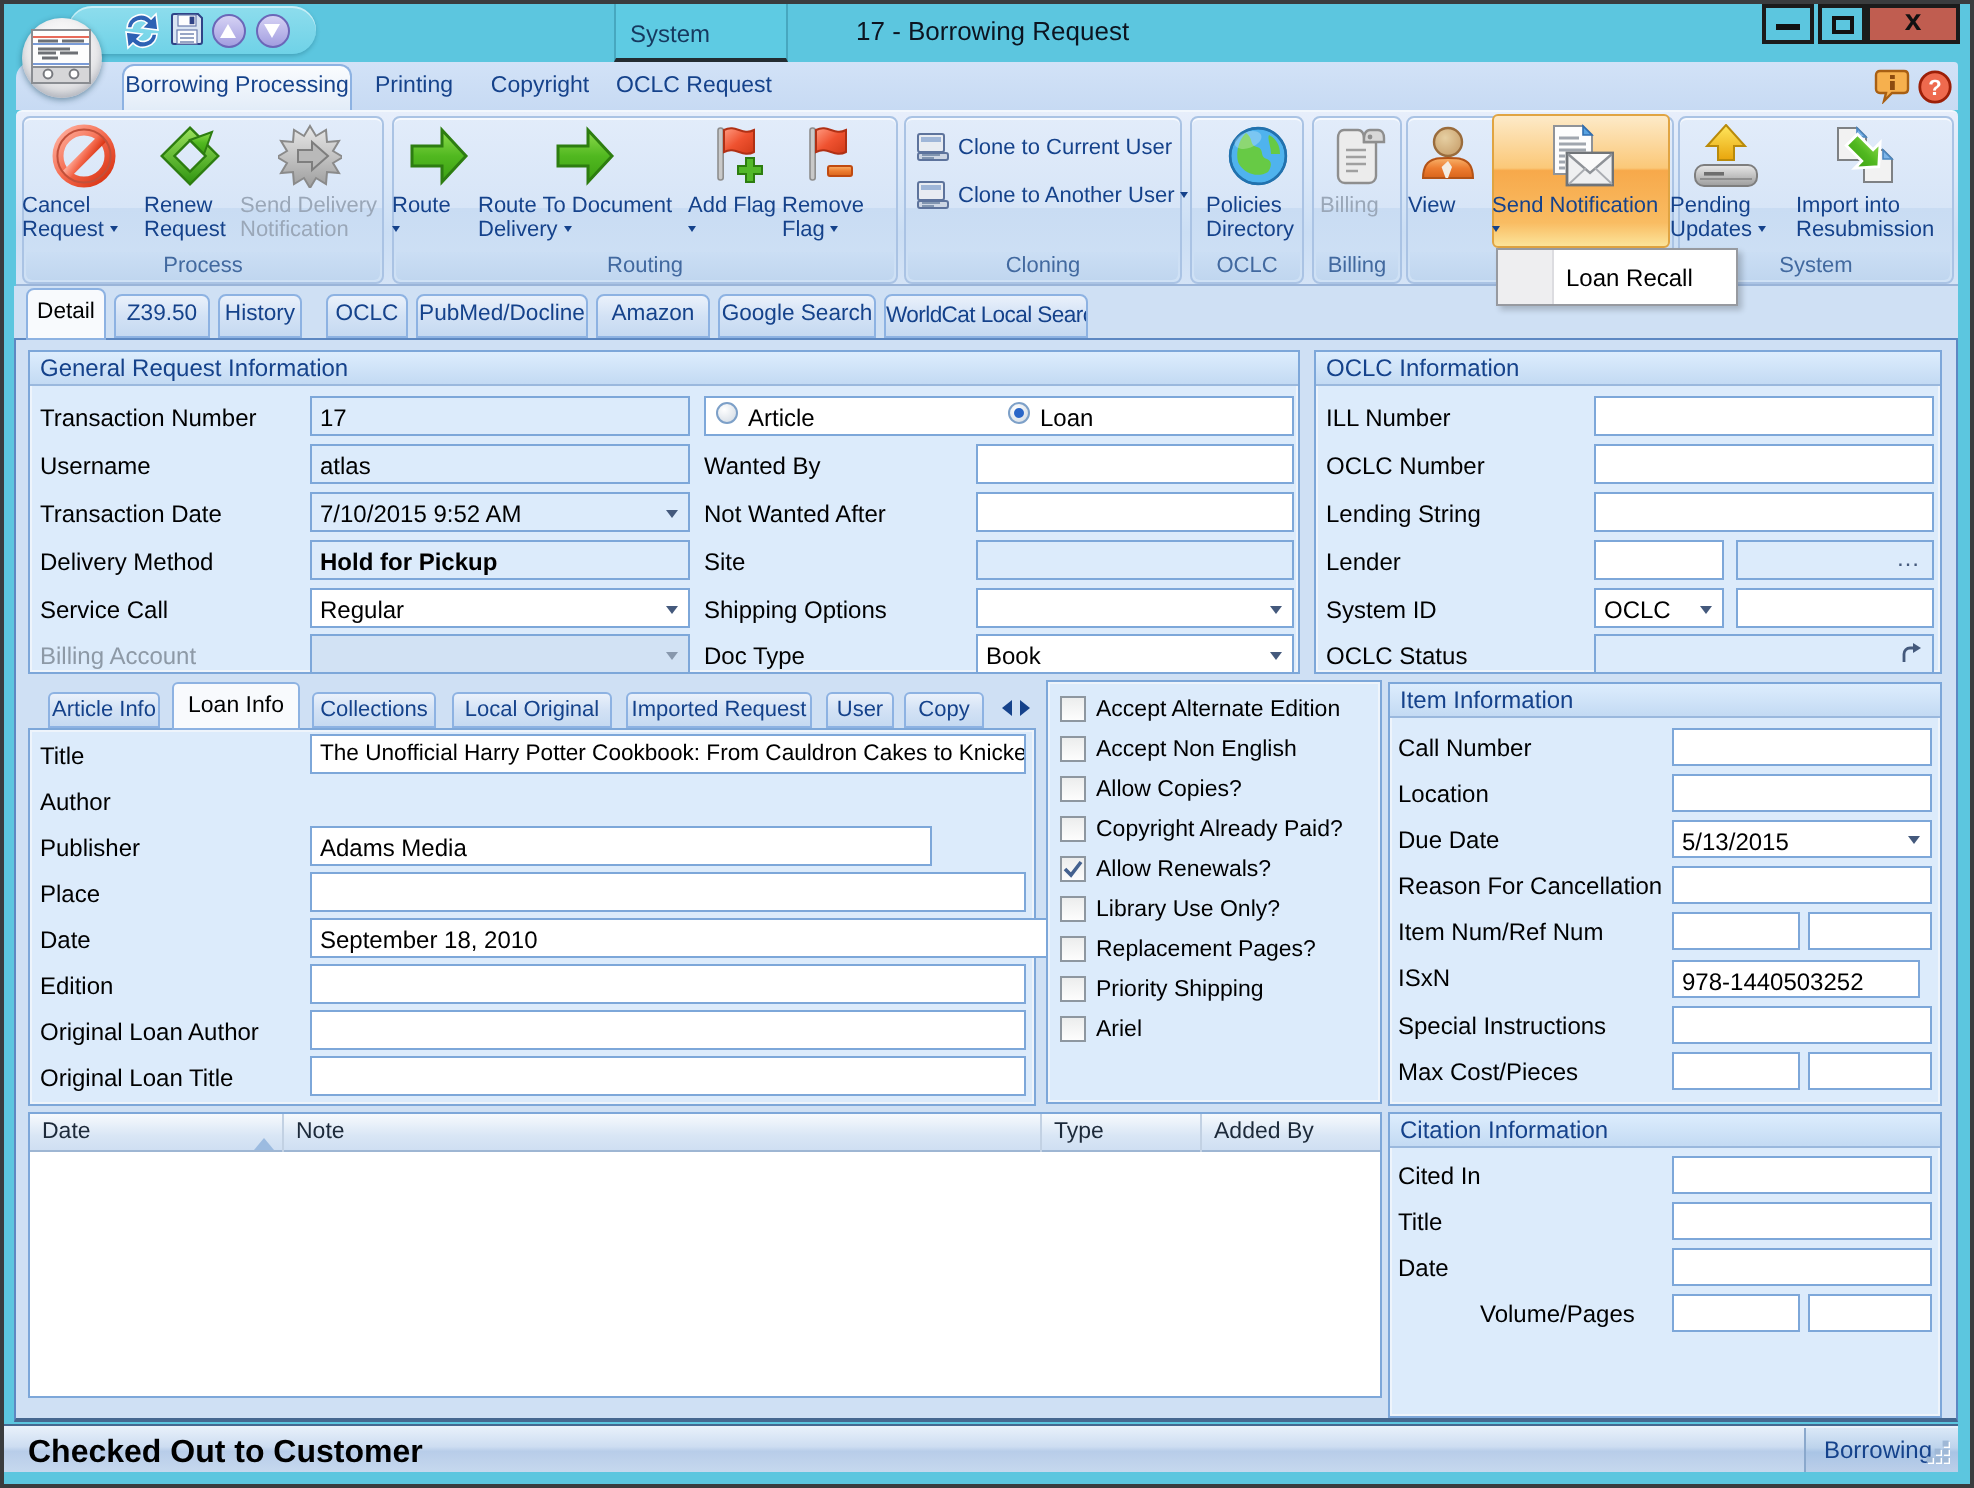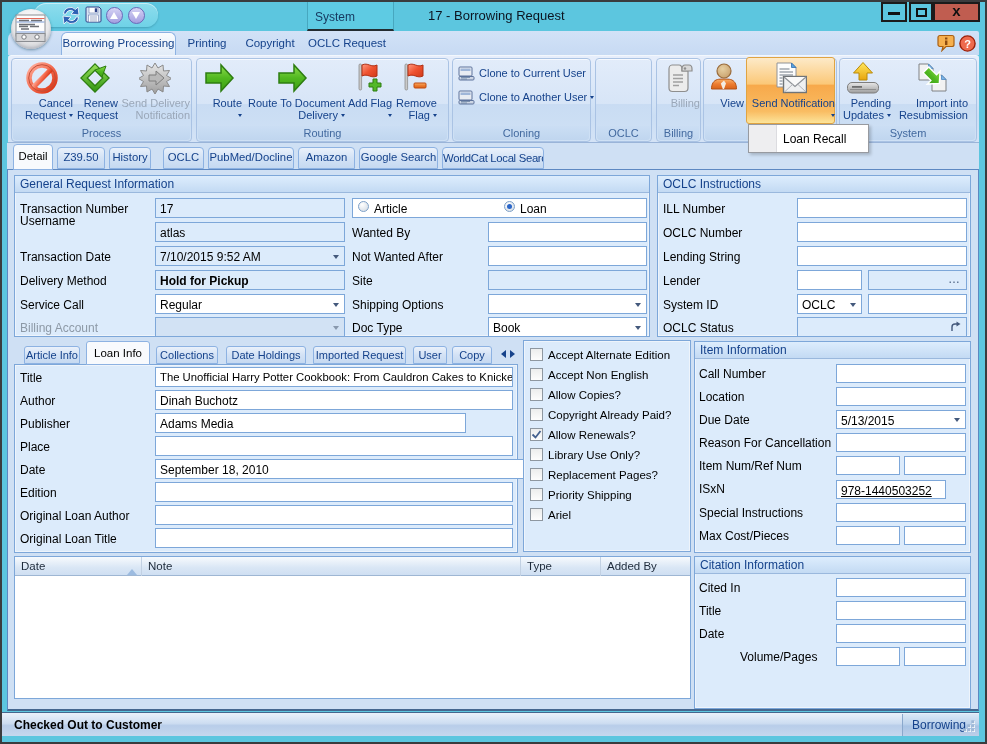--- a/index.html
+++ b/index.html
@@ -34,21 +34,21 @@
 
 #ribbon { position:absolute; left:8px; top:55px; width:971px; height:88px;
   background:linear-gradient(#e7eefb,#d9e7f8 40%,#cbdef4 70%,#d4e3f6); border-radius:3px 3px 0 0;
   border-top:1px solid #f2f7fd; border-bottom:1px solid #9ab4d8; }
 .rgroup { position:absolute; top:2px; height:84px; border:1px solid #aac3e4; border-radius:4px;
   background:linear-gradient(#e2ecfa,#d7e5f7 55%,#c9dcf3 55%,#cfe1f5);
   box-shadow:inset 0 1px 0 rgba(255,255,255,.7); }
 .glabel { position:absolute; left:1px; bottom:1px; right:1px; text-align:center;
   color:#42699f; font-size:11px; height:14px; padding-top:1px;
   background:linear-gradient(#cbdef4,#c0d6ef); border-radius:0 0 3px 3px; }
-.bigbtn { position:absolute; top:4px; text-align:right; color:#15428b; font-size:11px; line-height:12px; }
+.bigbtn { position:absolute; top:4px; text-align:left; color:#15428b; font-size:11px; line-height:12px; }
 .bigbtn svg { display:block; margin:2px auto 3px; }
 .dis { color:#9aa7b8; }
 .dar2 { display:inline-block; width:0; height:0; border:2.5px solid transparent; border-top:3.5px solid #15428b; }
 .smallbtn { position:absolute; height:20px; color:#15428b; font-size:11px; white-space:nowrap; }
 .smallbtn svg { vertical-align:-4px; margin-right:4px; }
 
 
 .dtab { position:absolute; top:147px; height:22px; font-size:11.3px; color:#15428b; white-space:nowrap;
   background:linear-gradient(#eaf1fb,#d3e2f5 50%,#c5d9f1); border:1px solid #8db2e2; border-radius:4px 4px 0 0;
   padding:3px 0 0; text-align:center; z-index:3; }
@@ -276,20 +276,30 @@
         </svg>Clone to Current User</div>
     <div class="smallbtn" style="left:450px;top:34px;">
       <svg width="17" height="15" viewBox="0 0 17 15">
           <rect x="1" y="1" width="13" height="9" rx="1" fill="#e8ecf2" stroke="#5d739c"></rect>
           <rect x="2.5" y="2.5" width="10" height="2.5" fill="#9fb6d8"></rect>
           <rect x="1" y="10.5" width="15" height="3.5" rx="1" fill="#cdd6e4" stroke="#5d739c"></rect>
           <path d="M3 11.5 h9 M3 13 h6" stroke="#68809f" stroke-width=".8"></path>
         </svg>Clone to Another User <span class="dar2"></span></div>
 
     
+    <div class="bigbtn" style="left:595px;width:52px;">
+      <svg width="32" height="32" viewBox="0 0 32 32">
+          <circle cx="16" cy="16" r="14" fill="#4fb3ee" stroke="#2272ae" stroke-width="1.2"></circle>
+          <path d="M10 4.5 c4 3 1.5 6 5.5 7 c4 1 1 5 5 6 c3 1 2 4.5 0.5 6.5 c-5 3 -11.5 1 -14.5-4 c-2-4 -0.5-12 3.5-15.5z" fill="#67ca45"></path>
+          <path d="M21.5 5.5 c3.5 2 5.5 5 5.5 9.5 l-4.5 0 c0-4 -2-7.5 -1-9.5z" fill="#67ca45"></path>
+          <circle cx="16" cy="16" r="13.9" fill="none" stroke="#2272ae" stroke-width="1.2"></circle>
+          <ellipse cx="11" cy="8" rx="7" ry="4" fill="rgba(255,255,255,.25)" transform="rotate(-20 11 8)"></ellipse>
+        </svg>
+      <div>Policies<br>Directory</div>
+    </div>
 
     
     <div class="bigbtn dis" style="left:652px;width:40px;">
       <svg width="32" height="32" viewBox="0 0 32 32">
           <path d="M8 3 c-2 0 -3 2 -3 4 l0 19 c0 2 1.5 3.5 3.5 3.5 l12 0 c2 0 3.5-1.5 3.5-3.5 l0-17 -6 0 0-2 c0-2 -1-4 -3-4 z" fill="#ececec" stroke="#8e8e8e" stroke-width="1.2"></path>
           <path d="M18 9 l0-2 c0-2 1-4 3-4 l4 0 c2 0 3 2 3 4 l0 2 z" fill="#d8d8d8" stroke="#8e8e8e" stroke-width="1.2"></path>
           <circle cx="21" cy="6.5" r="1.2" fill="#8e8e8e"></circle>
           <path d="M9 13 h10 M9 16.5 h10 M9 20 h10 M9 23.5 h6" stroke="#a0a0a0" stroke-width="1.3"></path>
         </svg>
       <div>Billing</div>
@@ -365,21 +375,21 @@
   </div>
   <div class="flabel" style="left:20px;top:202px;">Transaction Number</div>
   <div class="fld ro" style="left:155px;top:198px;width:190px;">17</div>
   <div class="fld" style="left:352px;top:198px;width:295px;"></div>
   <div class="radio" style="left:358px;top:201px;"></div>
   <div class="flabel" style="left:374px;top:202px;">Article</div>
   <div class="radio" style="left:504px;top:201px;"></div>
   <div class="abs" style="left:507px;top:204px;width:5px;height:5px;border-radius:50%;background:#2a66c8;"></div>
   <div class="flabel" style="left:520px;top:202px;">Loan</div>
 
-  <div class="flabel" style="left:20px;top:214px;">Username</div>
+  <div class="flabel" style="left:20px;top:226px;">Username</div>
   <div class="fld ro" style="left:155px;top:222px;width:190px;">atlas</div>
   <div class="flabel" style="left:352px;top:226px;">Wanted By</div>
   <div class="fld" style="left:488px;top:222px;width:159px;"></div>
 
   <div class="flabel" style="left:20px;top:250px;">Transaction Date</div>
   <div class="fld ro" style="left:155px;top:246px;width:190px;">7/10/2015 9:52 AM<div class="carr"></div></div>
   <div class="flabel" style="left:352px;top:250px;">Not Wanted After</div>
   <div class="fld" style="left:488px;top:246px;width:159px;"></div>
 
   <div class="flabel" style="left:20px;top:274px;">Delivery Method</div>
@@ -395,21 +405,21 @@
     </div>
 
   <div class="flabel gray" style="left:20px;top:321px;">Billing Account</div>
   <div class="fld dis2" style="left:155px;top:317px;width:190px;">
       <div class="carr" style="border-top-color:#8898ad;"></div>
     </div>
   <div class="flabel" style="left:352px;top:321px;">Doc Type</div>
   <div class="fld" style="left:488px;top:317px;width:159px;">Book<div class="carr"></div></div>
 
   <div class="gbox" style="left:657px;top:175px;width:314px;height:162px;">
-    <div class="ghead">OCLC Instructions</div>
+    <div class="ghead">OCLC Information</div>
   </div>
   <div class="flabel" style="left:663px;top:202px;">ILL Number</div>
   <div class="fld" style="left:797px;top:198px;width:170px;"></div>
   <div class="flabel" style="left:663px;top:226px;">OCLC Number</div>
   <div class="fld" style="left:797px;top:222px;width:170px;"></div>
   <div class="flabel" style="left:663px;top:250px;">Lending String</div>
   <div class="fld" style="left:797px;top:246px;width:170px;"></div>
   <div class="flabel" style="left:663px;top:274px;">Lender</div>
   <div class="fld" style="left:797px;top:270px;width:65px;"></div>
   <div class="fld ro" style="left:868px;top:270px;width:99px;">
@@ -422,32 +432,31 @@
   <div class="fld ro" style="left:797px;top:317px;width:170px;">
       <svg style="position:absolute;right:4px;top:3px;" width="12" height="12" viewBox="0 0 12 12">
         <path d="M2 10 v-4 a3 3 0 0 1 3-3 h3" fill="none" stroke="#44597c" stroke-width="1.4"></path>
         <path d="M6.5 0.5 l4 2.5 -4 2.5 z" fill="#44597c"></path>
       </svg>
     </div>
 
   <div class="ltab" style="left:24px;width:56px;">Article Info</div>
   <div class="ltab active" style="left:86px;width:64px;">Loan Info</div>
   <div class="ltab" style="left:156px;width:62px;">Collections</div>
-  <div class="ltab" style="left:226px;width:80px;">Date Holdings</div>
+  <div class="ltab" style="left:226px;width:80px;">Local Original</div>
   <div class="ltab" style="left:313px;width:93px;">Imported Request</div>
   <div class="ltab" style="left:413px;width:34px;">User</div>
   <div class="ltab" style="left:452px;width:40px;">Copy</div>
   <div class="abs" style="left:497px;top:350px;width:0;height:0;border:4px solid transparent;border-right:5px solid #15428b;"></div>
   <div class="abs" style="left:510px;top:350px;width:0;height:0;border:4px solid transparent;border-left:5px solid #15428b;"></div>
 
   <div class="gbox" style="left:14px;top:364px;width:504px;height:189px;"></div>
   <div class="flabel" style="left:20px;top:371px;">Title</div>
   <div class="fld" style="left:155px;top:367px;width:358px;font-size:11.3px;">The Unofficial Harry Potter Cookbook: From Cauldron Cakes to Knickerboc</div>
   <div class="flabel" style="left:20px;top:394px;">Author</div>
-  <div class="fld" style="left:155px;top:390px;width:358px;">Dinah Buchotz</div>
   <div class="flabel" style="left:20px;top:417px;">Publisher</div>
   <div class="fld" style="left:155px;top:413px;width:311px;">Adams Media</div>
   <div class="flabel" style="left:20px;top:440px;">Place</div>
   <div class="fld" style="left:155px;top:436px;width:358px;"></div>
   <div class="flabel" style="left:20px;top:463px;">Date</div>
   <div class="fld" style="left:155px;top:459px;width:430px;">September 18, 2010</div>
   <div class="flabel" style="left:20px;top:486px;">Edition</div>
   <div class="fld" style="left:155px;top:482px;width:358px;"></div>
   <div class="flabel" style="left:20px;top:509px;">Original Loan Author</div>
   <div class="fld" style="left:155px;top:505px;width:358px;"></div>
@@ -484,21 +493,21 @@
   <div class="flabel" style="left:699px;top:390px;">Location</div>
   <div class="fld" style="left:836px;top:387px;width:130px;height:19px;"></div>
   <div class="flabel" style="left:699px;top:413px;">Due Date</div>
   <div class="fld" style="left:836px;top:410px;width:130px;height:19px;">5/13/2015<div class="carr" style="top:7px;"></div></div>
   <div class="flabel" style="left:699px;top:436px;">Reason For Cancellation</div>
   <div class="fld" style="left:836px;top:433px;width:130px;height:19px;"></div>
   <div class="flabel" style="left:699px;top:459px;">Item Num/Ref Num</div>
   <div class="fld" style="left:836px;top:456px;width:64px;height:19px;"></div>
   <div class="fld" style="left:904px;top:456px;width:62px;height:19px;"></div>
   <div class="flabel" style="left:699px;top:482px;">ISxN</div>
-  <div class="fld" style="left:836px;top:480px;width:110px;height:19px;text-decoration:underline;">978-1440503252</div>
+  <div class="fld" style="left:836px;top:480px;width:124px;height:19px;">978-1440503252</div>
   <div class="flabel" style="left:699px;top:506px;">Special Instructions</div>
   <div class="fld" style="left:836px;top:503px;width:130px;height:19px;"></div>
   <div class="flabel" style="left:699px;top:529px;">Max Cost/Pieces</div>
   <div class="fld" style="left:836px;top:526px;width:64px;height:19px;"></div>
   <div class="fld" style="left:904px;top:526px;width:62px;height:19px;"></div>
 
   <div id="grid">
     <div id="ghead"></div>
     <div class="gcol" style="left:0;width:127px;">Date</div>
     <div class="gcol" style="left:127px;width:379px;">Note</div>
@@ -514,21 +523,21 @@
   <div class="fld" style="left:836px;top:578px;width:130px;height:19px;"></div>
   <div class="flabel" style="left:699px;top:604px;">Title</div>
   <div class="fld" style="left:836px;top:601px;width:130px;height:19px;"></div>
   <div class="flabel" style="left:699px;top:627px;">Date</div>
   <div class="fld" style="left:836px;top:624px;width:130px;height:19px;"></div>
   <div class="flabel" style="left:699px;top:650px;margin-left:41px;">Volume/Pages</div>
   <div class="fld" style="left:836px;top:647px;width:64px;height:19px;"></div>
   <div class="fld" style="left:904px;top:647px;width:62px;height:19px;"></div>
 
   <div id="status">
-    <div style="position:absolute;left:12px;top:5px;font-weight:bold;font-size:12px;color:#000;">Checked Out to Customer</div>
+    <div style="position:absolute;left:12px;top:5px;font-weight:bold;font-size:16px;color:#000;">Checked Out to Customer</div>
     <div style="position:absolute;left:900px;top:1px;width:77px;height:22px;border-left:1px solid #8aa8cc;
       background:linear-gradient(#dae8f7,#bdd3ec 45%,#a9c4e5 55%,#bccfe9);color:#15428b;font-size:12px;padding:4px 0 0 9px;">Borrowing
       <svg style="position:absolute;right:3px;bottom:3px;" width="13" height="13" viewBox="0 0 13 13">
         <g fill="#fff">
             <rect x="9" y="1" width="3" height="3"></rect>
             <rect x="5" y="5" width="3" height="3"></rect>
             <rect x="9" y="5" width="3" height="3"></rect>
             <rect x="1" y="9" width="3" height="3"></rect>
             <rect x="5" y="9" width="3" height="3"></rect>
             <rect x="9" y="9" width="3" height="3"></rect>

